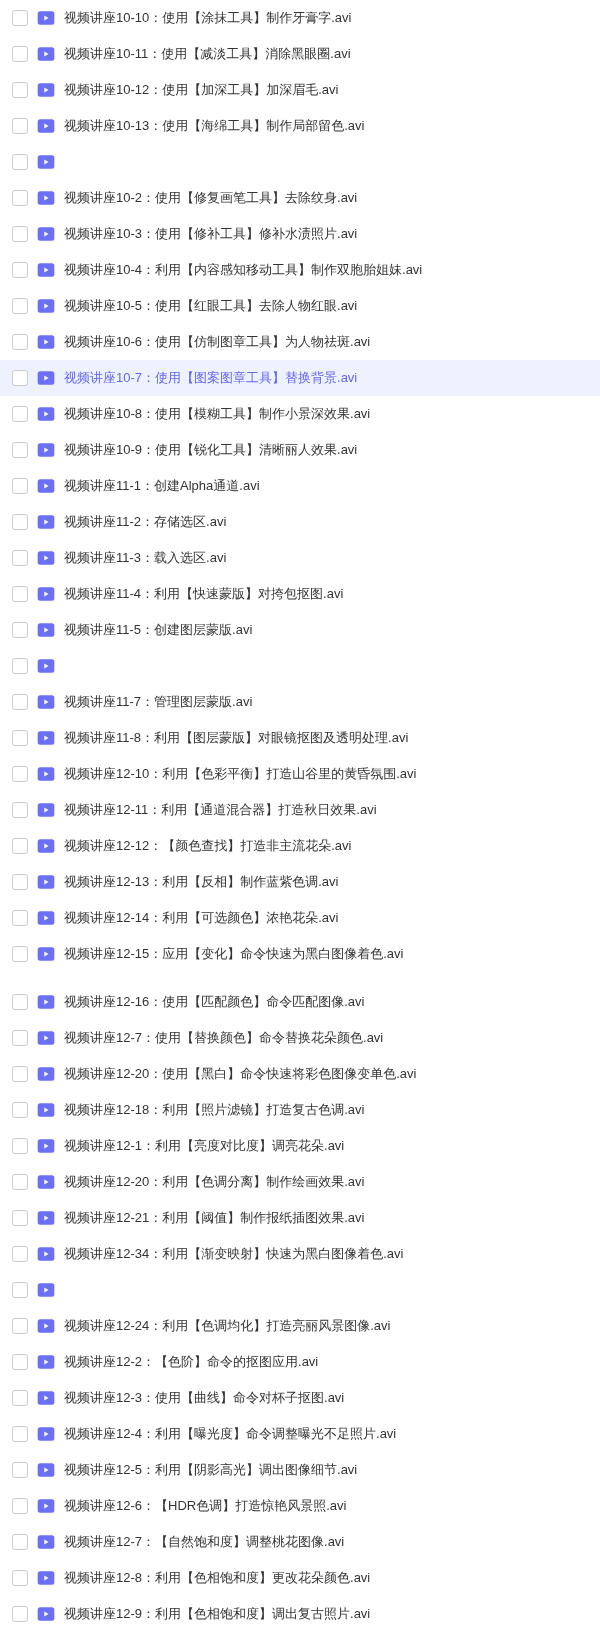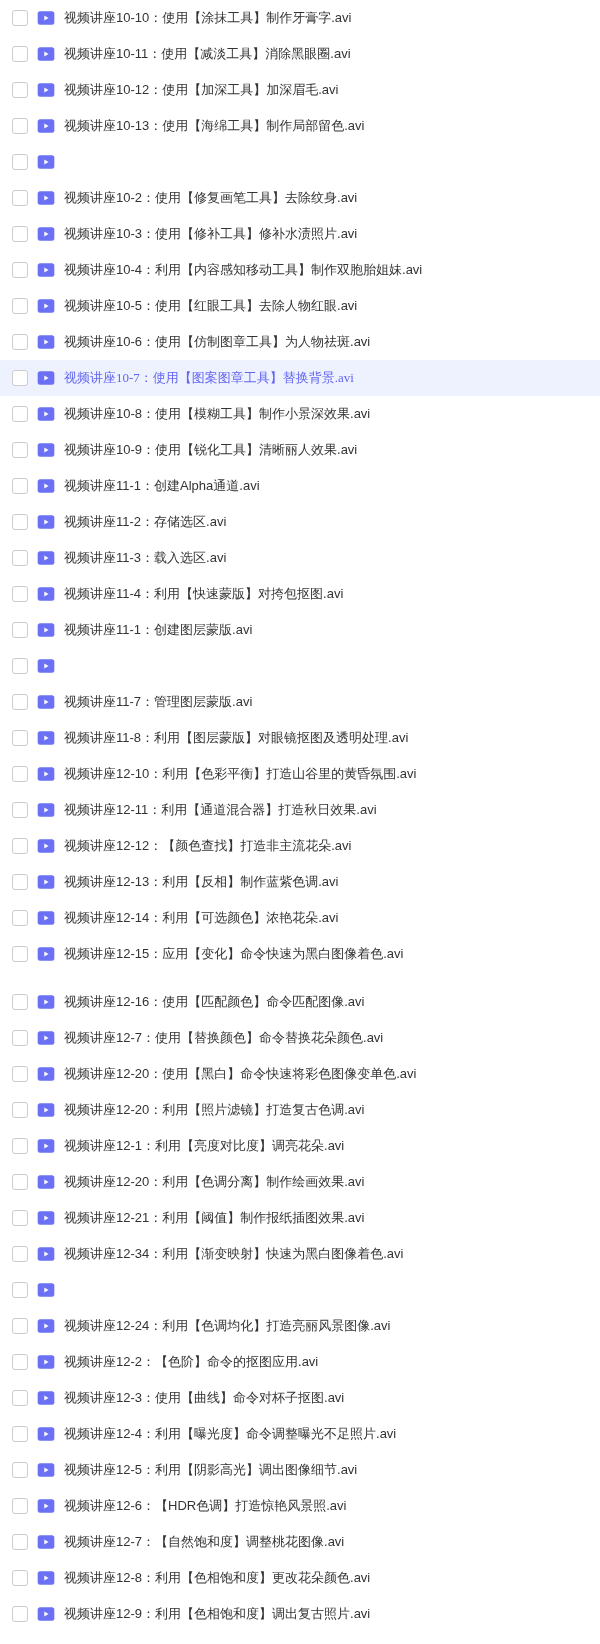--- a/index.html
+++ b/index.html
@@ -45,21 +45,20 @@
       color: #333333;
       white-space: nowrap;
       overflow: hidden;
       text-overflow: ellipsis;
     }
     .file-item.selected {
       background: #eef2ff;
     }
     .file-item.selected .file-name {
       color: #6366f1;
-      font-family: Liberation Serif, serif;
     }
     .spacer {
       height: 12px;
       background: #ffffff;
     }
   </style>
 </head>
 <body>
 
 <div class="file-list" id="file-list">
@@ -233,21 +232,21 @@
       <div class="file-name">视频讲座11-4：利用【快速蒙版】对挎包抠图.avi</div>
     </div>
     <div class="file-item">
       <div class="checkbox"></div>
       <div class="video-icon">
 <svg viewBox="0 0 24 24" fill="none">
   <rect x="2" y="4" width="20" height="16" rx="3" fill="#6b70f5"></rect>
   <path d="M10 9 L10 15 L15 12 Z" fill="white"></path>
 </svg>
       </div>
-      <div class="file-name">视频讲座11-1：创建图层蒙版.avi</div>
+      <div class="file-name">视频讲座11-5：创建图层蒙版.avi</div>
     </div>
     <div class="file-item">
       <div class="checkbox"></div>
       <div class="video-icon">
 <svg viewBox="0 0 24 24" fill="none">
   <rect x="2" y="4" width="20" height="16" rx="3" fill="#6b70f5"></rect>
   <path d="M10 9 L10 15 L15 12 Z" fill="white"></path>
 </svg>
       </div>
     </div>
@@ -363,21 +362,21 @@
       <div class="file-name">视频讲座12-20：使用【黑白】命令快速将彩色图像变单色.avi</div>
     </div>
     <div class="file-item">
       <div class="checkbox"></div>
       <div class="video-icon">
 <svg viewBox="0 0 24 24" fill="none">
   <rect x="2" y="4" width="20" height="16" rx="3" fill="#6b70f5"></rect>
   <path d="M10 9 L10 15 L15 12 Z" fill="white"></path>
 </svg>
       </div>
-      <div class="file-name">视频讲座12-20：利用【照片滤镜】打造复古色调.avi</div>
+      <div class="file-name">视频讲座12-18：利用【照片滤镜】打造复古色调.avi</div>
     </div>
     <div class="file-item">
       <div class="checkbox"></div>
       <div class="video-icon">
 <svg viewBox="0 0 24 24" fill="none">
   <rect x="2" y="4" width="20" height="16" rx="3" fill="#6b70f5"></rect>
   <path d="M10 9 L10 15 L15 12 Z" fill="white"></path>
 </svg>
       </div>
       <div class="file-name">视频讲座12-1：利用【亮度对比度】调亮花朵.avi</div>

